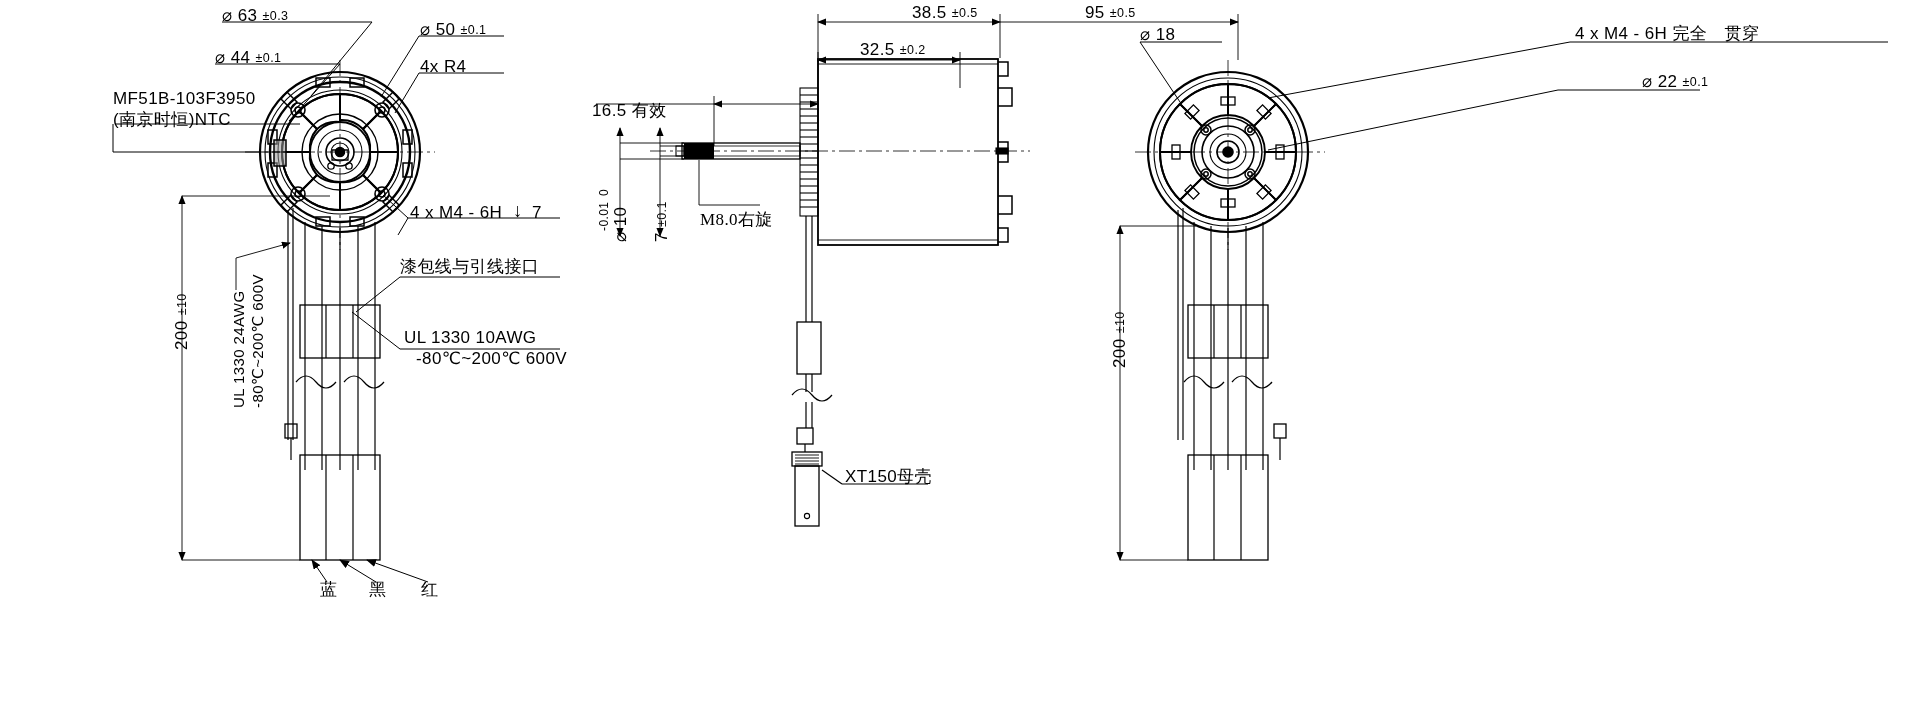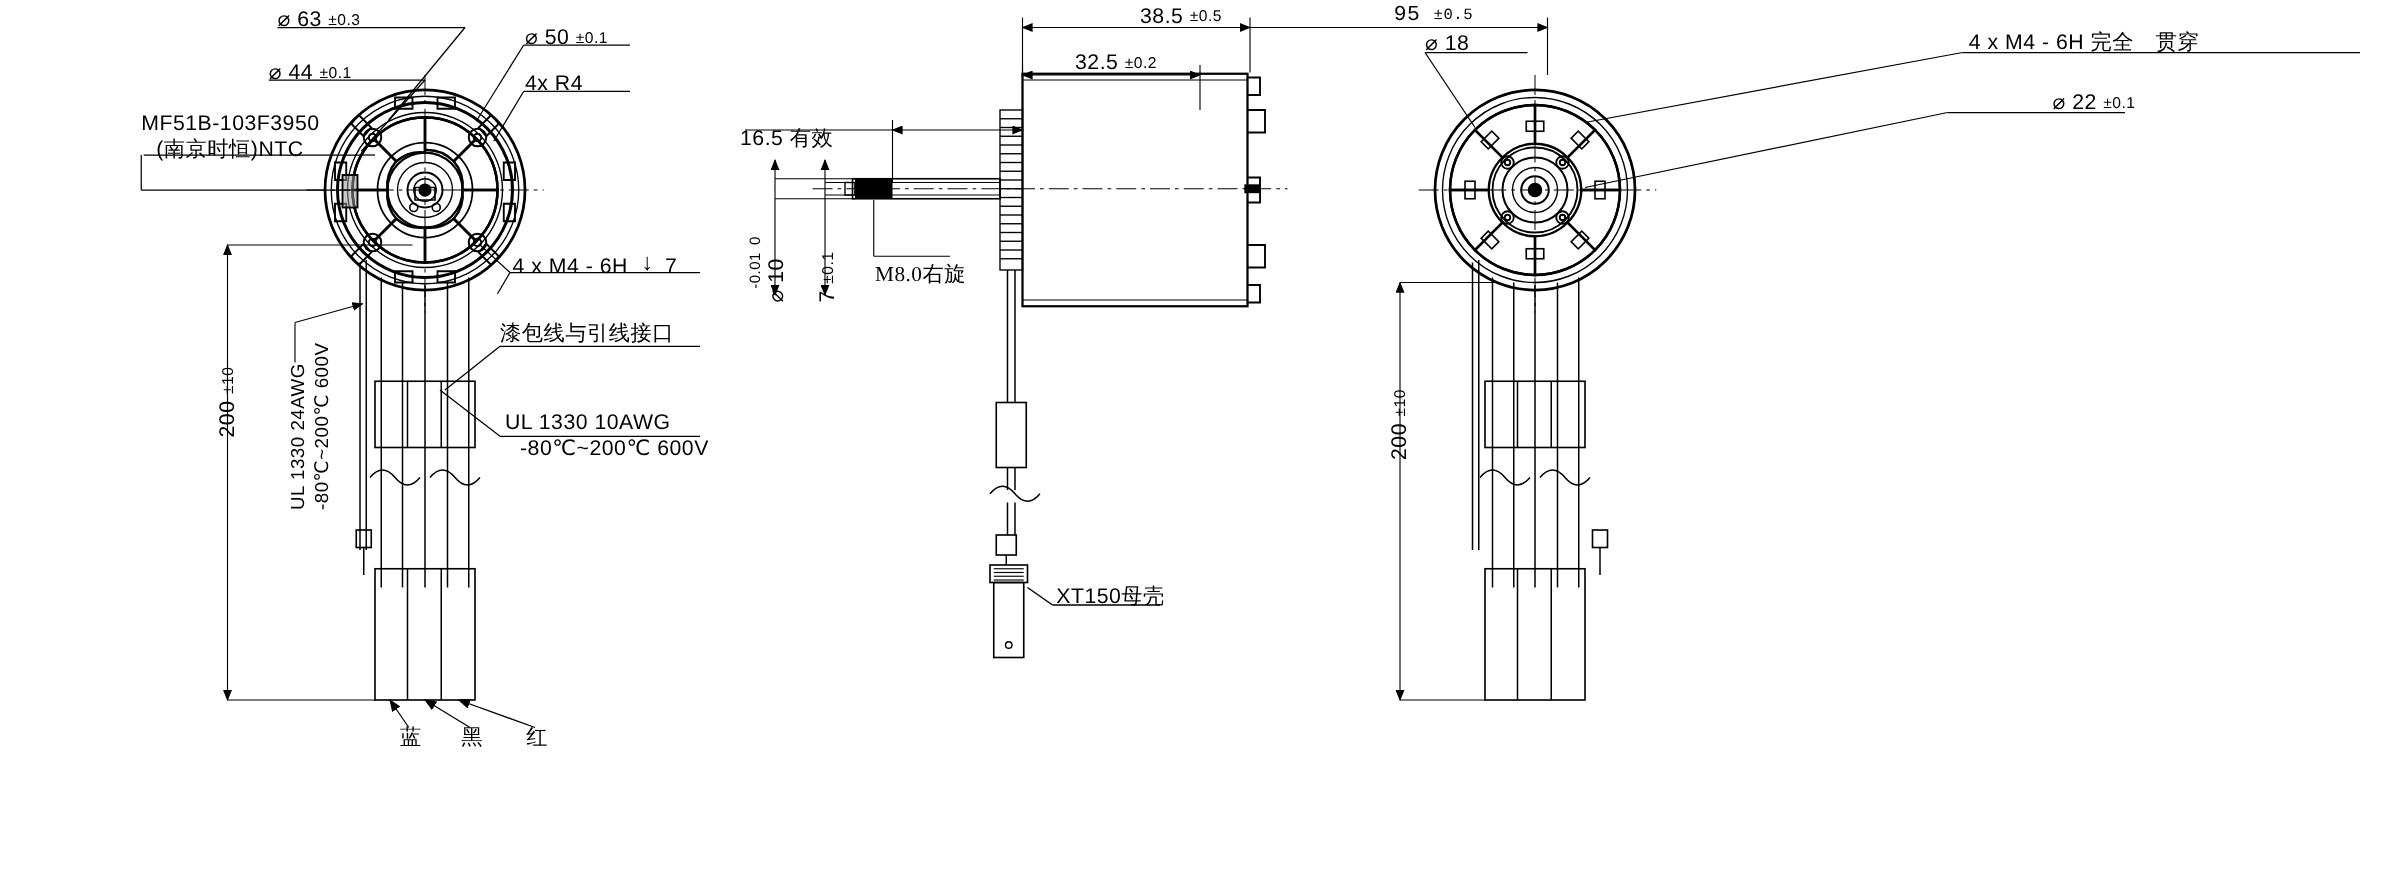--- a/index.html
+++ b/index.html
@@ -366,21 +366,21 @@
   </div>
 
   <div class="lbl" style="left:420px;top:20px;">
     <span>⌀ 50</span>
     <span class="tol">±0.1</span>
   </div>
 
   <div class="lbl" style="left:420px;top:57px;">4x R4</div>
 
   <div class="lbl" style="left:113px;top:89px;">MF51B-103F3950</div>
-  <div class="lbl" style="left:113px;top:110px;margin-left:12px;">(南京时恒)NTC</div>
+  <div class="lbl" style="left:113px;top:110px;">(南京时恒)NTC</div>
 
   <div class="lbl" style="left:410px;top:203px;">4 x M4 - 6H</div>
   <div class="lbl" style="left:513px;top:200px;font-size:19px;">↓</div>
   <div class="lbl" style="left:532px;top:203px;">7</div>
 
   <div class="lbl rot" style="left:172px;top:350px;">
     <span>200</span>
     <span class="tol">±10</span>
   </div>
 
@@ -394,21 +394,21 @@
 
   <div class="lbl" style="left:320px;top:580px;">蓝</div>
   <div class="lbl" style="left:369px;top:580px;">黑</div>
   <div class="lbl" style="left:421px;top:580px;">红</div>
 
   <div class="lbl" style="left:868px;top:3px;margin-left:44px;">
     <span>38.5</span>
     <span class="tol">±0.5</span>
   </div>
 
-  <div class="lbl" style="left:1115px;top:3px;font-family:Liberation Mono, monospace;">
+  <div class="lbl" style="left:1085px;top:3px;">
     <span>95</span>
     <span class="tol">±0.5</span>
   </div>
 
   <div class="lbl" style="left:860px;top:40px;">
     <span>32.5</span>
     <span class="tol">±0.2</span>
   </div>
 
   <div class="lbl" style="left:592px;top:101px;">16.5  有效</div>

